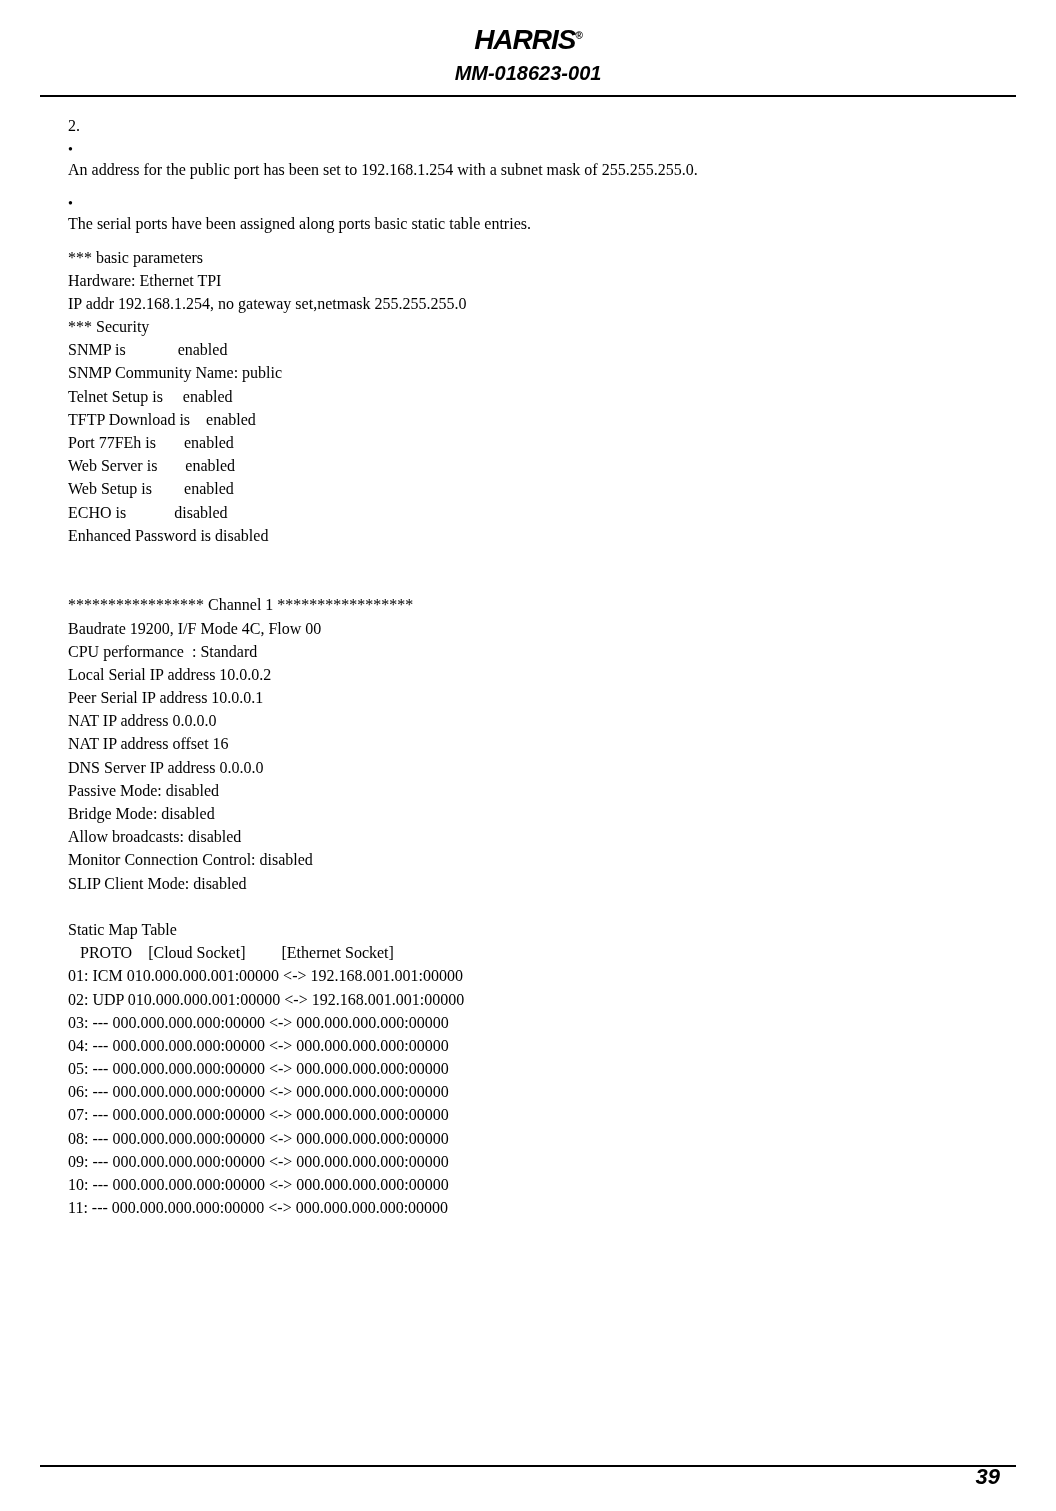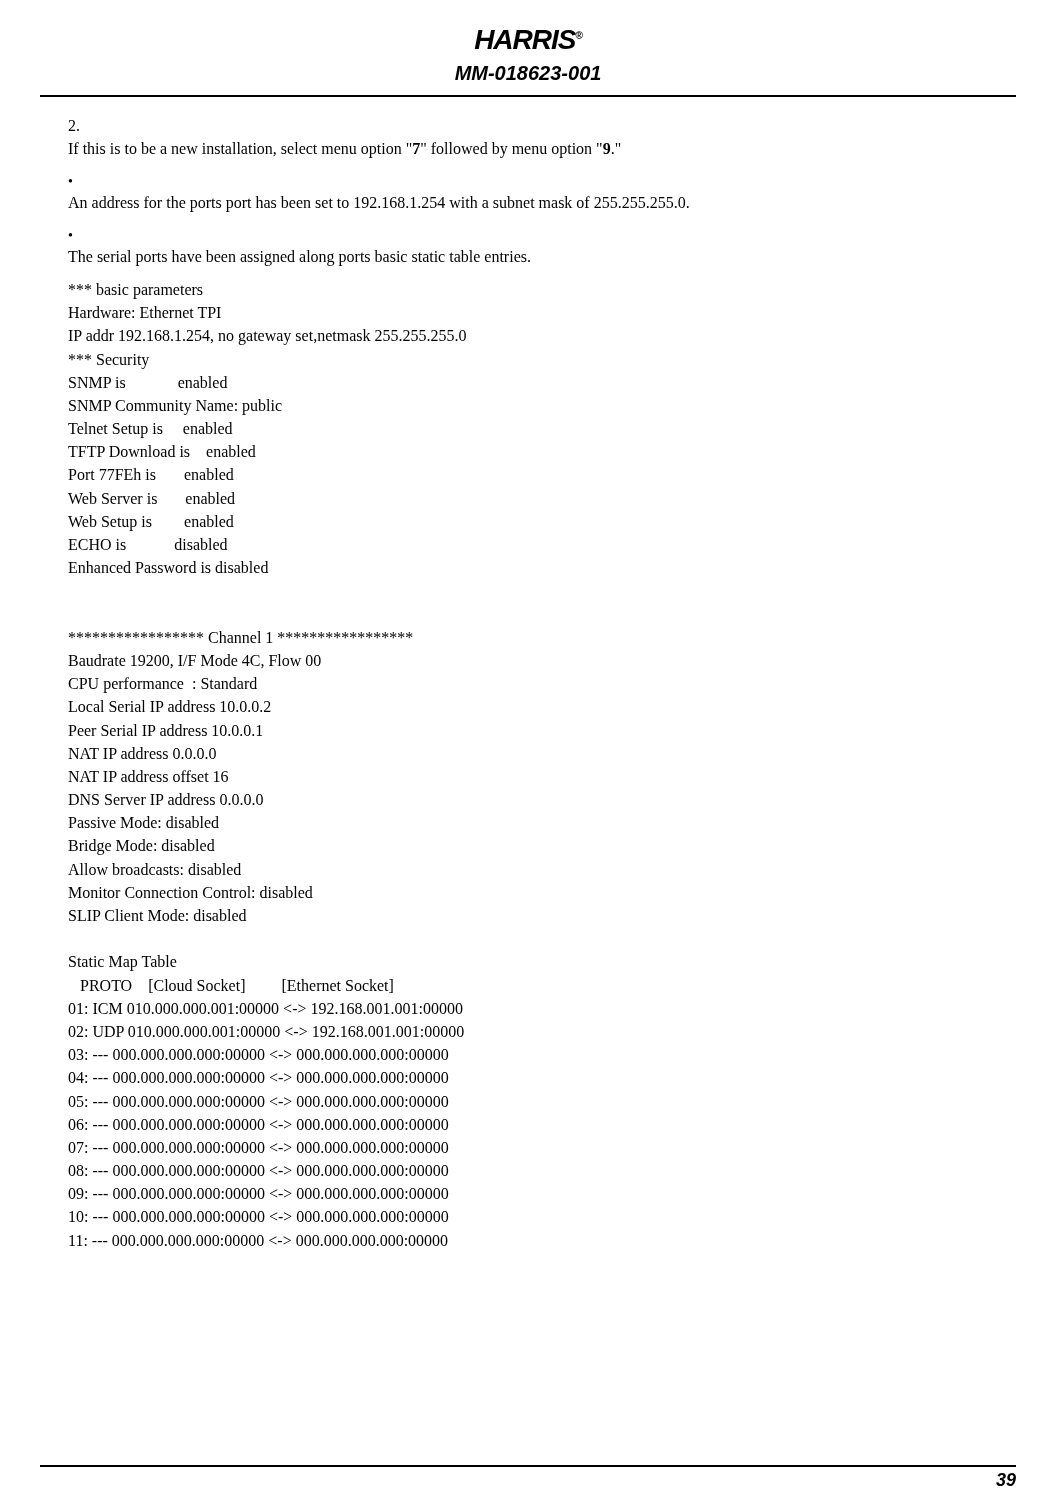--- a/index.html
+++ b/index.html
@@ -77,51 +77,48 @@
       border: none;
       border-top: 2px solid #000;
       position: absolute;
       bottom: 44px;
       left: 40px;
       right: 40px;
     }
     .page-num {
       position: absolute;
       bottom: 18px;
-      right: 40px;
+      right: 56px;
       font-family: Arial, sans-serif;
       font-weight: bold;
       font-style: italic;
-      font-size: 18px;
+      font-size: 22px;
       margin-top: 44px;
     }
     .bold { font-weight: bold; }
   </style>
 </head>
 <body>
 
 <div class="header">
   <div class="logo">
     <span>HARRIS</span><sup>®</sup>
   </div>
   <div class="doc-id">MM-018623-001</div>
 </div>
 <hr class="header-rule">
 
 <div class="content">
   <div class="step">
     <div class="step-num">2.</div>
     <div class="step-body">
-      <p>
-        <span>If this is to be a new installation, select menu option "</span><span class="bold">7</span><span>" followed by menu option "</span><span class="bold">9</span><span>."</span>
-      </p>
       <ul class="bullets">
         <li>
           <span class="bullet-dot">•</span>
-          <span>An address for the ports port has been set to 192.168.1.254 with a subnet mask of 255.255.255.0.</span>
+          <span>An address for the public port has been set to 192.168.1.254 with a subnet mask of 255.255.255.0.</span>
         </li>
         <li>
           <span class="bullet-dot">•</span>
           <span>The serial ports have been assigned along ports basic static table entries.</span>
         </li>
       </ul>
       <div class="config-block">*** basic parameters
 Hardware: Ethernet TPI
 IP addr 192.168.1.254, no gateway set,netmask 255.255.255.0
 *** Security

